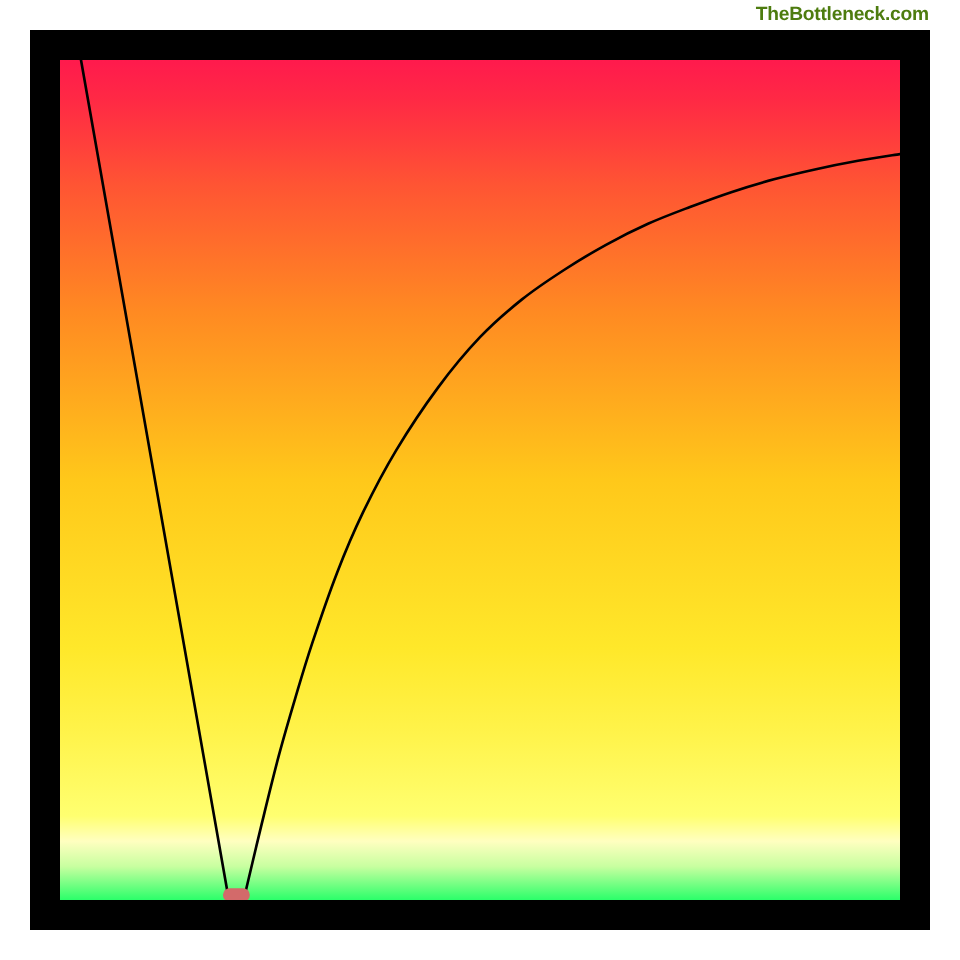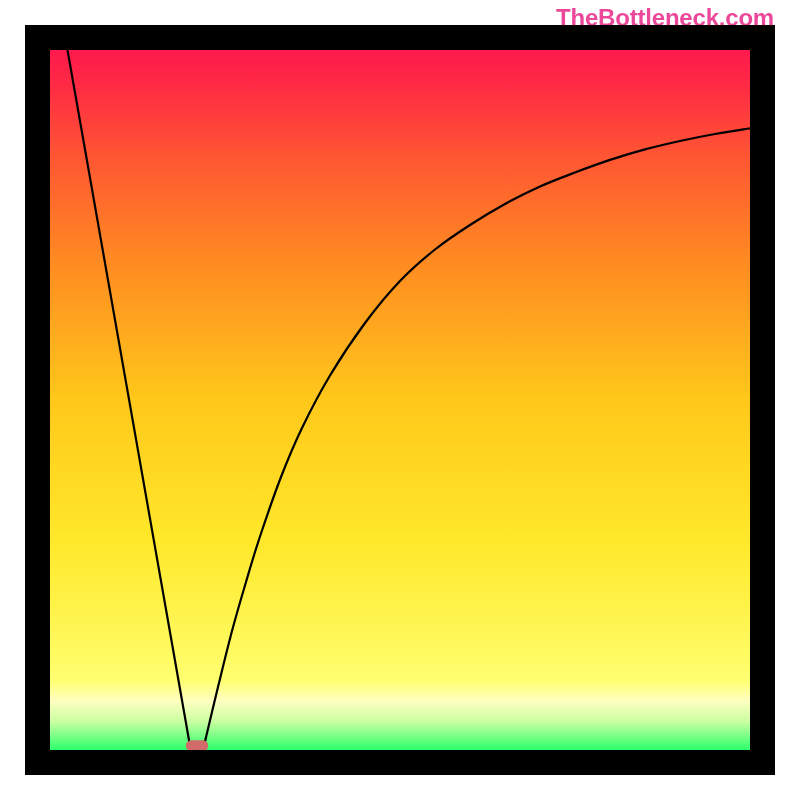--- a/index.html
+++ b/index.html
@@ -30,23 +30,23 @@
     left: 50px;
     top: 50px;
     width: 700px;
     height: 700px;
     overflow: hidden;
   }
   .attribution {
     position: absolute;
     top: 4px;
     right: 26px;
-    font-size: 24px;
+    font-size: 16px;
     font-weight: 600;
-    color: #ec4899;
+    color: #4d7c0f;
     letter-spacing: -0.2px;
   }
   svg {
     display: block;
   }
 </style>
 </head>
 <body>
 
 <div class="stage">

